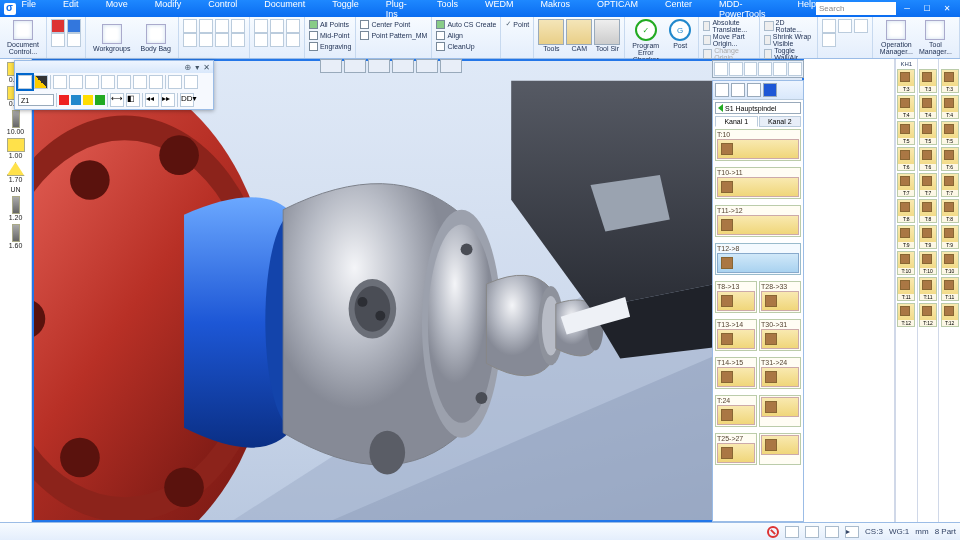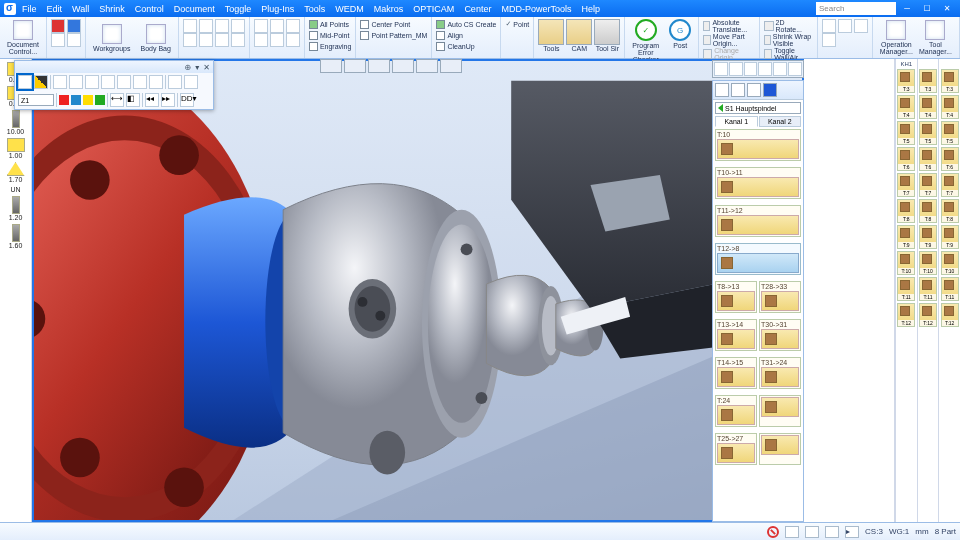--- a/index.html
+++ b/index.html
@@ -2,21 +2,21 @@
 <html><head>
 <meta charset="utf-8">
 <style>
 * { margin: 0; padding: 0; box-sizing: border-box; font-family: "Segoe UI", Arial, sans-serif; }
 body { width: 960px; height: 540px; overflow: hidden; background: #fff; position: relative; }
 
 
 .titlebar { height: 17px; background: linear-gradient(#1e88ff,#0a6cf0); display: flex; align-items: center; color: #fff; font-size: 9px; padding: 0 4px; }
 .titlebar .app-ico { width: 12px; height: 12px; background: #fff; margin-right: 6px; border-radius: 2px; position: relative; }
 .titlebar .app-ico::after{content:"σ";position:absolute;left:2px;top:-1px;color:#0a6cf0;font-weight:bold;font-size:10px;}
-.titlebar .menus { display: flex; gap: 10px; }
+.titlebar .menus { display: flex; gap: 27px; }
 .titlebar .menus span { cursor: default; }
 .titlebar .right { margin-left: auto; display: flex; align-items: flex-start; gap: 2px; }
 .titlebar .search { width: 80px; height: 13px; background: #fff; color: #888; font-size: 8px; padding: 0 3px; line-height: 13px; }
 .titlebar .win-btn { width: 18px; height: 13px; display:flex;align-items:center;justify-content:center;color:#fff;font-size:8px;}
 .titlebar .win-min::before{content:"─";}
 .titlebar .win-max::before{content:"☐";}
 .titlebar .win-close::before{content:"✕";}
 
 
 .ribbon { height: 42px; background: linear-gradient(#f7fbff,#e4eefc); border-bottom: 1px solid #9bbce6; display: flex; font-size: 8px; color: #235; }
@@ -105,22 +105,22 @@
 .status .nope::after{content:"";position:absolute;left:1px;top:3px;width:6px;height:2px;background:#d33;transform:rotate(45deg);}
 </style>
 </head>
 <body>
 
 <div class="titlebar">
   <div class="app-ico"></div>
   <div class="menus">
     <span>File</span>
     <span>Edit</span>
-    <span>Wall</span>
-    <span>Shrink</span>
+    <span>Move</span>
+    <span>Modify</span>
     <span>Control</span>
     <span>Document</span>
     <span>Toggle</span>
     <span>Plug-Ins</span>
     <span>Tools</span>
     <span>WEDM</span>
     <span>Makros</span>
     <span>OPTICAM</span>
     <span>Center</span>
     <span>MDD-PowerTools</span>

